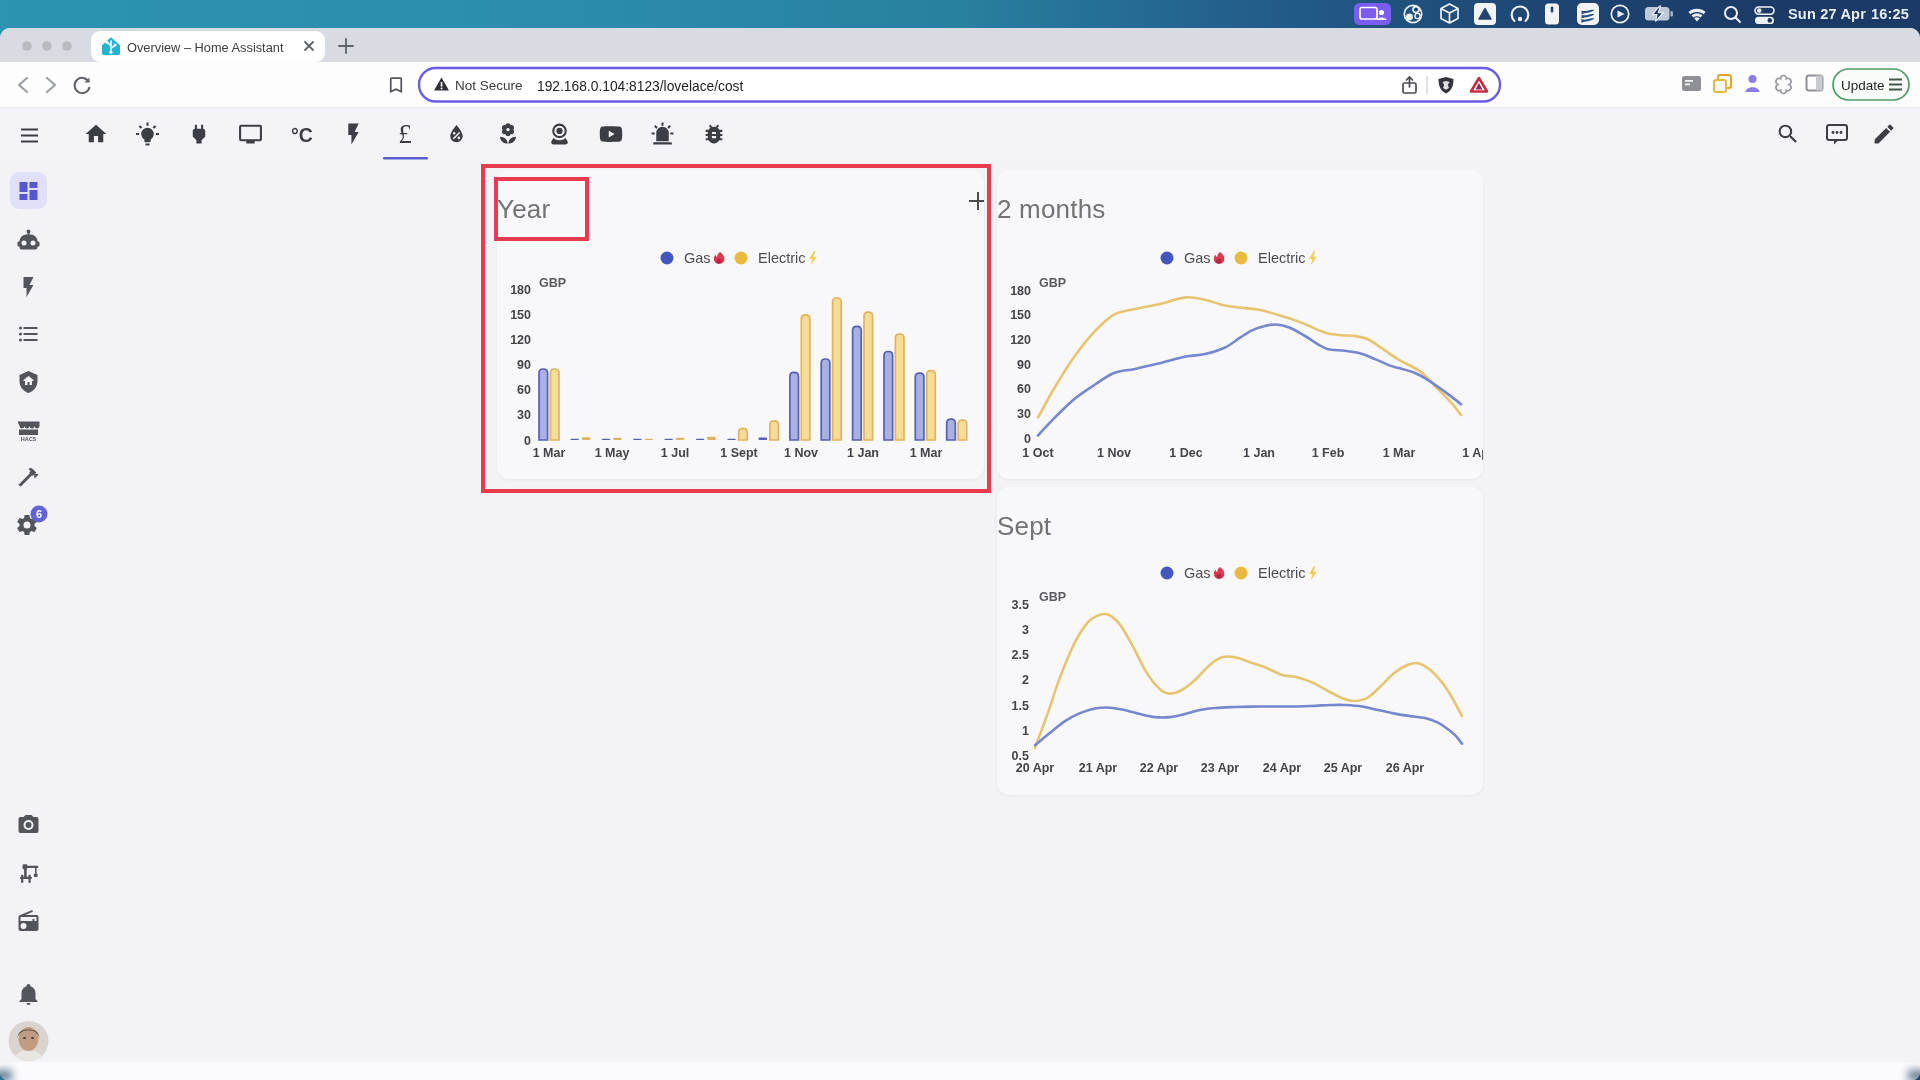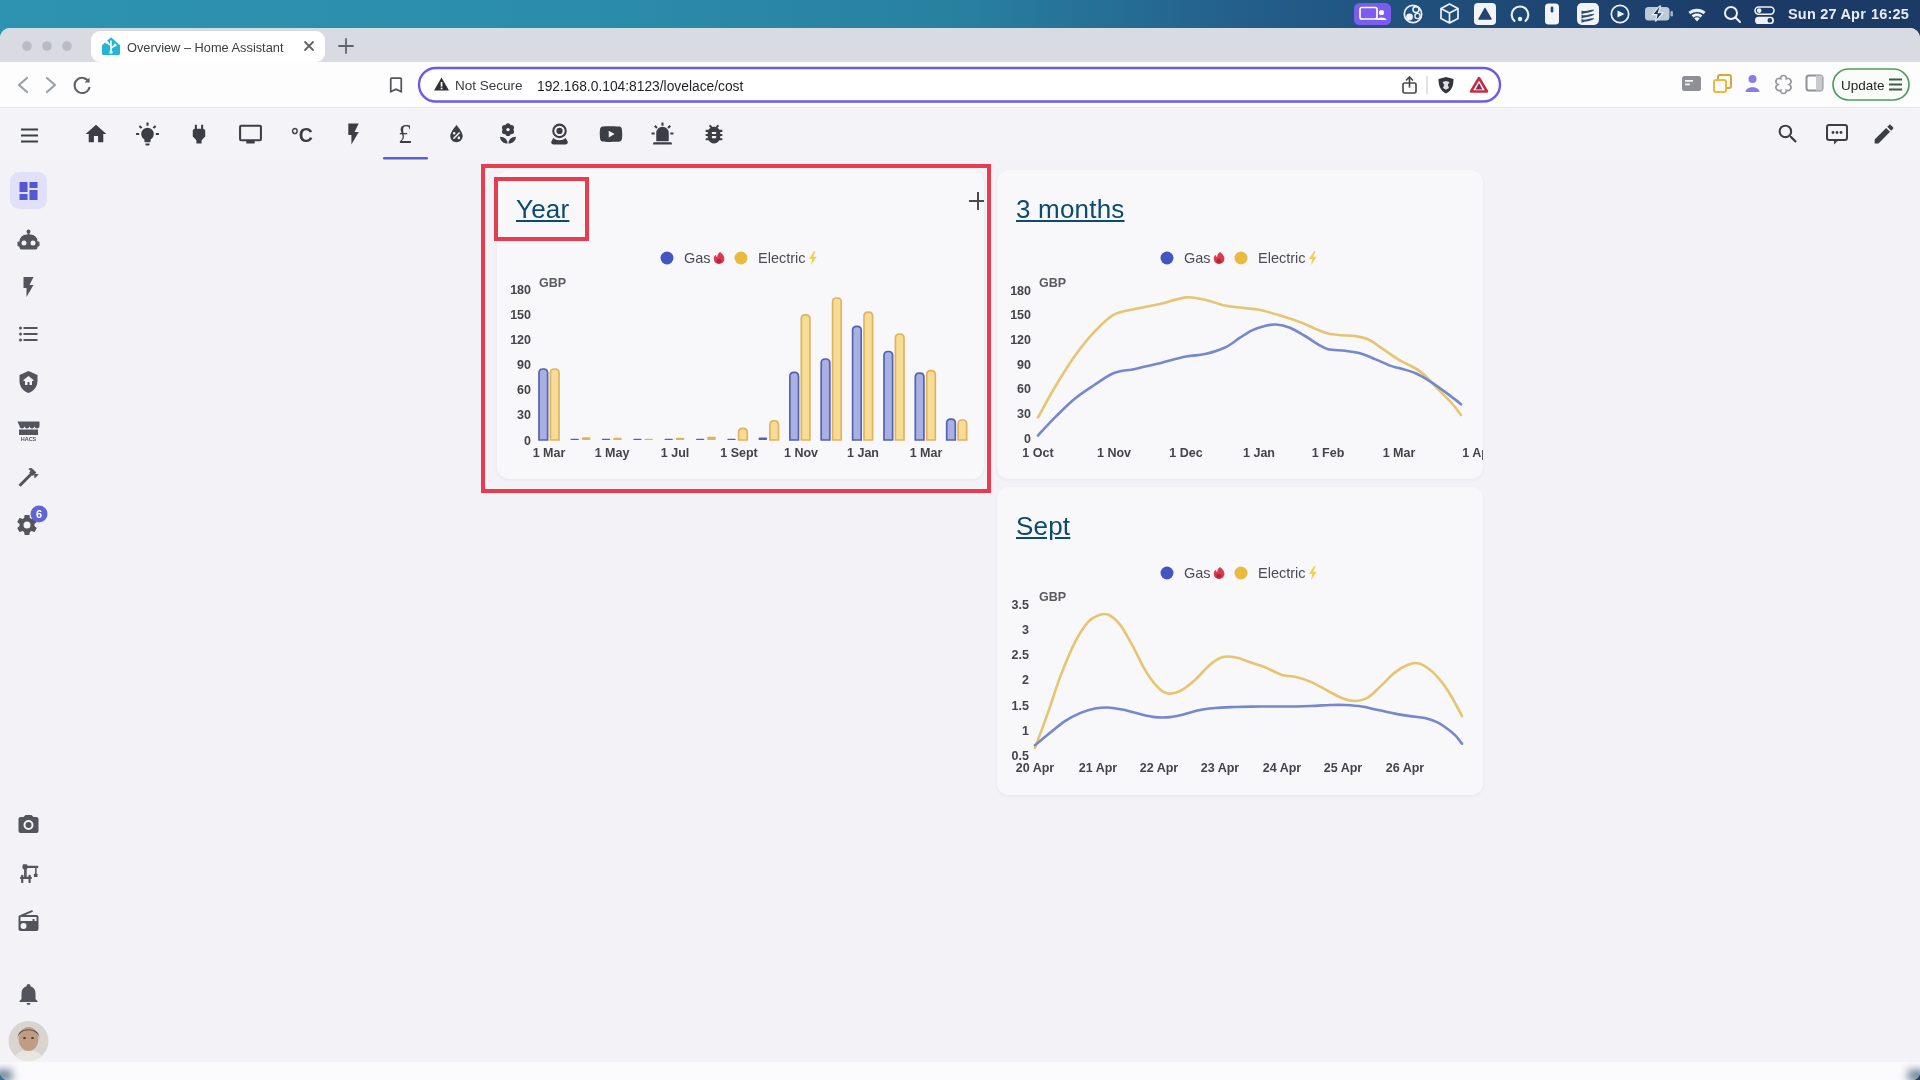--- a/index.html
+++ b/index.html
@@ -15,21 +15,21 @@
 .gbp { font:700 12.5px "Liberation Sans"; fill:#5a5b61; }
 #win { position:absolute; left:0; top:28px; width:1920px; height:1052px;
   border-radius:10px 10px 8px 8px; background:#f3f3f7; overflow:hidden; }
 #tabstrip { position:absolute; left:0; top:0; width:1920px; height:34px; background:#d8dbe2; }
 #navbar { position:absolute; left:0; top:34px; width:1920px; height:46px; background:#fdfdfe;
   border-bottom:1px solid #e9e9ee; }
 #hahead { position:absolute; left:0; top:80px; width:1920px; height:52px; background:#f4f4f8; }
 #content { position:absolute; left:0; top:80px; width:1920px; height:972px; background:#f3f3f7; }
 .card { position:absolute; background:#f8f8fb; border-radius:12px; overflow:hidden;
   box-shadow:0 1px 3px rgba(60,60,90,0.08); }
-.ctitle { position:absolute; left:19px; top:24px; font-size:26px; color:#0c4a6e; letter-spacing:0.2px;text-decoration:underline; }
+.ctitle { position:absolute; left:0; top:24px; font-size:26px; color:#737373; letter-spacing:0.2px; }
 #bottom { position:absolute; left:0; top:1034px; width:1920px; height:18px; background:#fbfbfd; }
 .corner { position:absolute; width:18px; height:11px; top:1070px; background:#33516f; filter:blur(4px); opacity:0.75; }
 .redbox { position:absolute; border:4.5px solid #e63c4d; z-index:5; }
 .plus { position:absolute; left:472px; top:22px; width:18px; height:18px; }
 .plus:before { content:""; position:absolute; left:8.2px; top:0; width:1.6px; height:18px; background:#4a4b50; }
 .plus:after { content:""; position:absolute; left:0; top:8.2px; width:18px; height:1.6px; background:#4a4b50; }
 .card svg { position:absolute; left:0; top:0; }
 </style></head>
 <body>
 <svg width="1920" height="28" viewBox="0 0 1920 28" style="position:absolute;top:0;left:0">
@@ -131,21 +131,21 @@
 <path d="M 367.0 270.0 L 367.0 146.2 Q 367.0 142.2 371.0 142.2 L 371.6 142.2 Q 375.6 142.2 375.6 146.2 L 375.6 270.0 Z" fill="#f6dc96" stroke="#dfb45e" stroke-width="1.7"></path>
 <path d="M 387.0 270.0 L 387.0 185.5 Q 387.0 181.5 391.0 181.5 L 391.6 181.5 Q 395.6 181.5 395.6 185.5 L 395.6 270.0 Z" fill="#a9b1e3" stroke="#5560b0" stroke-width="1.7"></path>
 <path d="M 398.4 270.0 L 398.4 168.0 Q 398.4 164.0 402.4 164.0 L 403.0 164.0 Q 407.0 164.0 407.0 168.0 L 407.0 270.0 Z" fill="#f6dc96" stroke="#dfb45e" stroke-width="1.7"></path>
 <path d="M 418.3 270.0 L 418.3 207.2 Q 418.3 203.2 422.3 203.2 L 422.9 203.2 Q 426.9 203.2 426.9 207.2 L 426.9 270.0 Z" fill="#a9b1e3" stroke="#5560b0" stroke-width="1.7"></path>
 <path d="M 429.7 270.0 L 429.7 204.7 Q 429.7 200.7 433.7 200.7 L 434.3 200.7 Q 438.3 200.7 438.3 204.7 L 438.3 270.0 Z" fill="#f6dc96" stroke="#dfb45e" stroke-width="1.7"></path>
 <path d="M 449.7 270.0 L 449.7 253.1 Q 449.7 249.1 453.7 249.1 L 454.3 249.1 Q 458.3 249.1 458.3 253.1 L 458.3 270.0 Z" fill="#a9b1e3" stroke="#5560b0" stroke-width="1.7"></path>
 <path d="M 461.1 270.0 L 461.1 254.0 Q 461.1 250.0 465.1 250.0 L 465.7 250.0 Q 469.7 250.0 469.7 254.0 L 469.7 270.0 Z" fill="#f6dc96" stroke="#dfb45e" stroke-width="1.7"></path>
 </svg>
     </div>
     <div class="card" style="left:997px;top:62px;width:486px;height:309px">
-      <div class="ctitle">3 months</div>
+      <div class="ctitle">2 months</div>
       <svg width="486" height="309" viewBox="0 0 486 309">
 <circle cx="170" cy="88" r="6.5" fill="#4356c0"></circle>
           <text x="187" y="93" class="leg">Gas</text>
           <g transform="translate(216,81.5)">
             <path d="M7.2 0.5 C8.8 2.4 11.4 3.8 11.4 7.2 C11.4 10.2 9.2 12.3 6.1 12.3 C3.0 12.3 0.8 10.2 0.8 7.2 C0.8 5.5 1.6 4.2 2.6 3.2 C2.8 4.4 3.4 5.1 4.3 5.6 C4.0 3.5 5.3 1.7 7.2 0.5 Z" fill="#dc3a4e"></path>
             <path d="M6.1 12.3 C4.5 12.3 3.4 11.2 3.4 9.8 C3.4 8.5 4.3 7.8 5.2 7.0 C5.9 7.8 6.8 7.9 7.5 7.4 C8.1 8.3 8.5 9.0 8.5 9.8 C8.5 11.0 7.5 11.9 6.1 11.9 Z" fill="#b32540"></path>
           </g>
           <circle cx="244" cy="88" r="6.5" fill="#e9ba3e"></circle>
           <text x="261" y="93" class="leg">Electric</text>
           <g transform="translate(311,81)">

